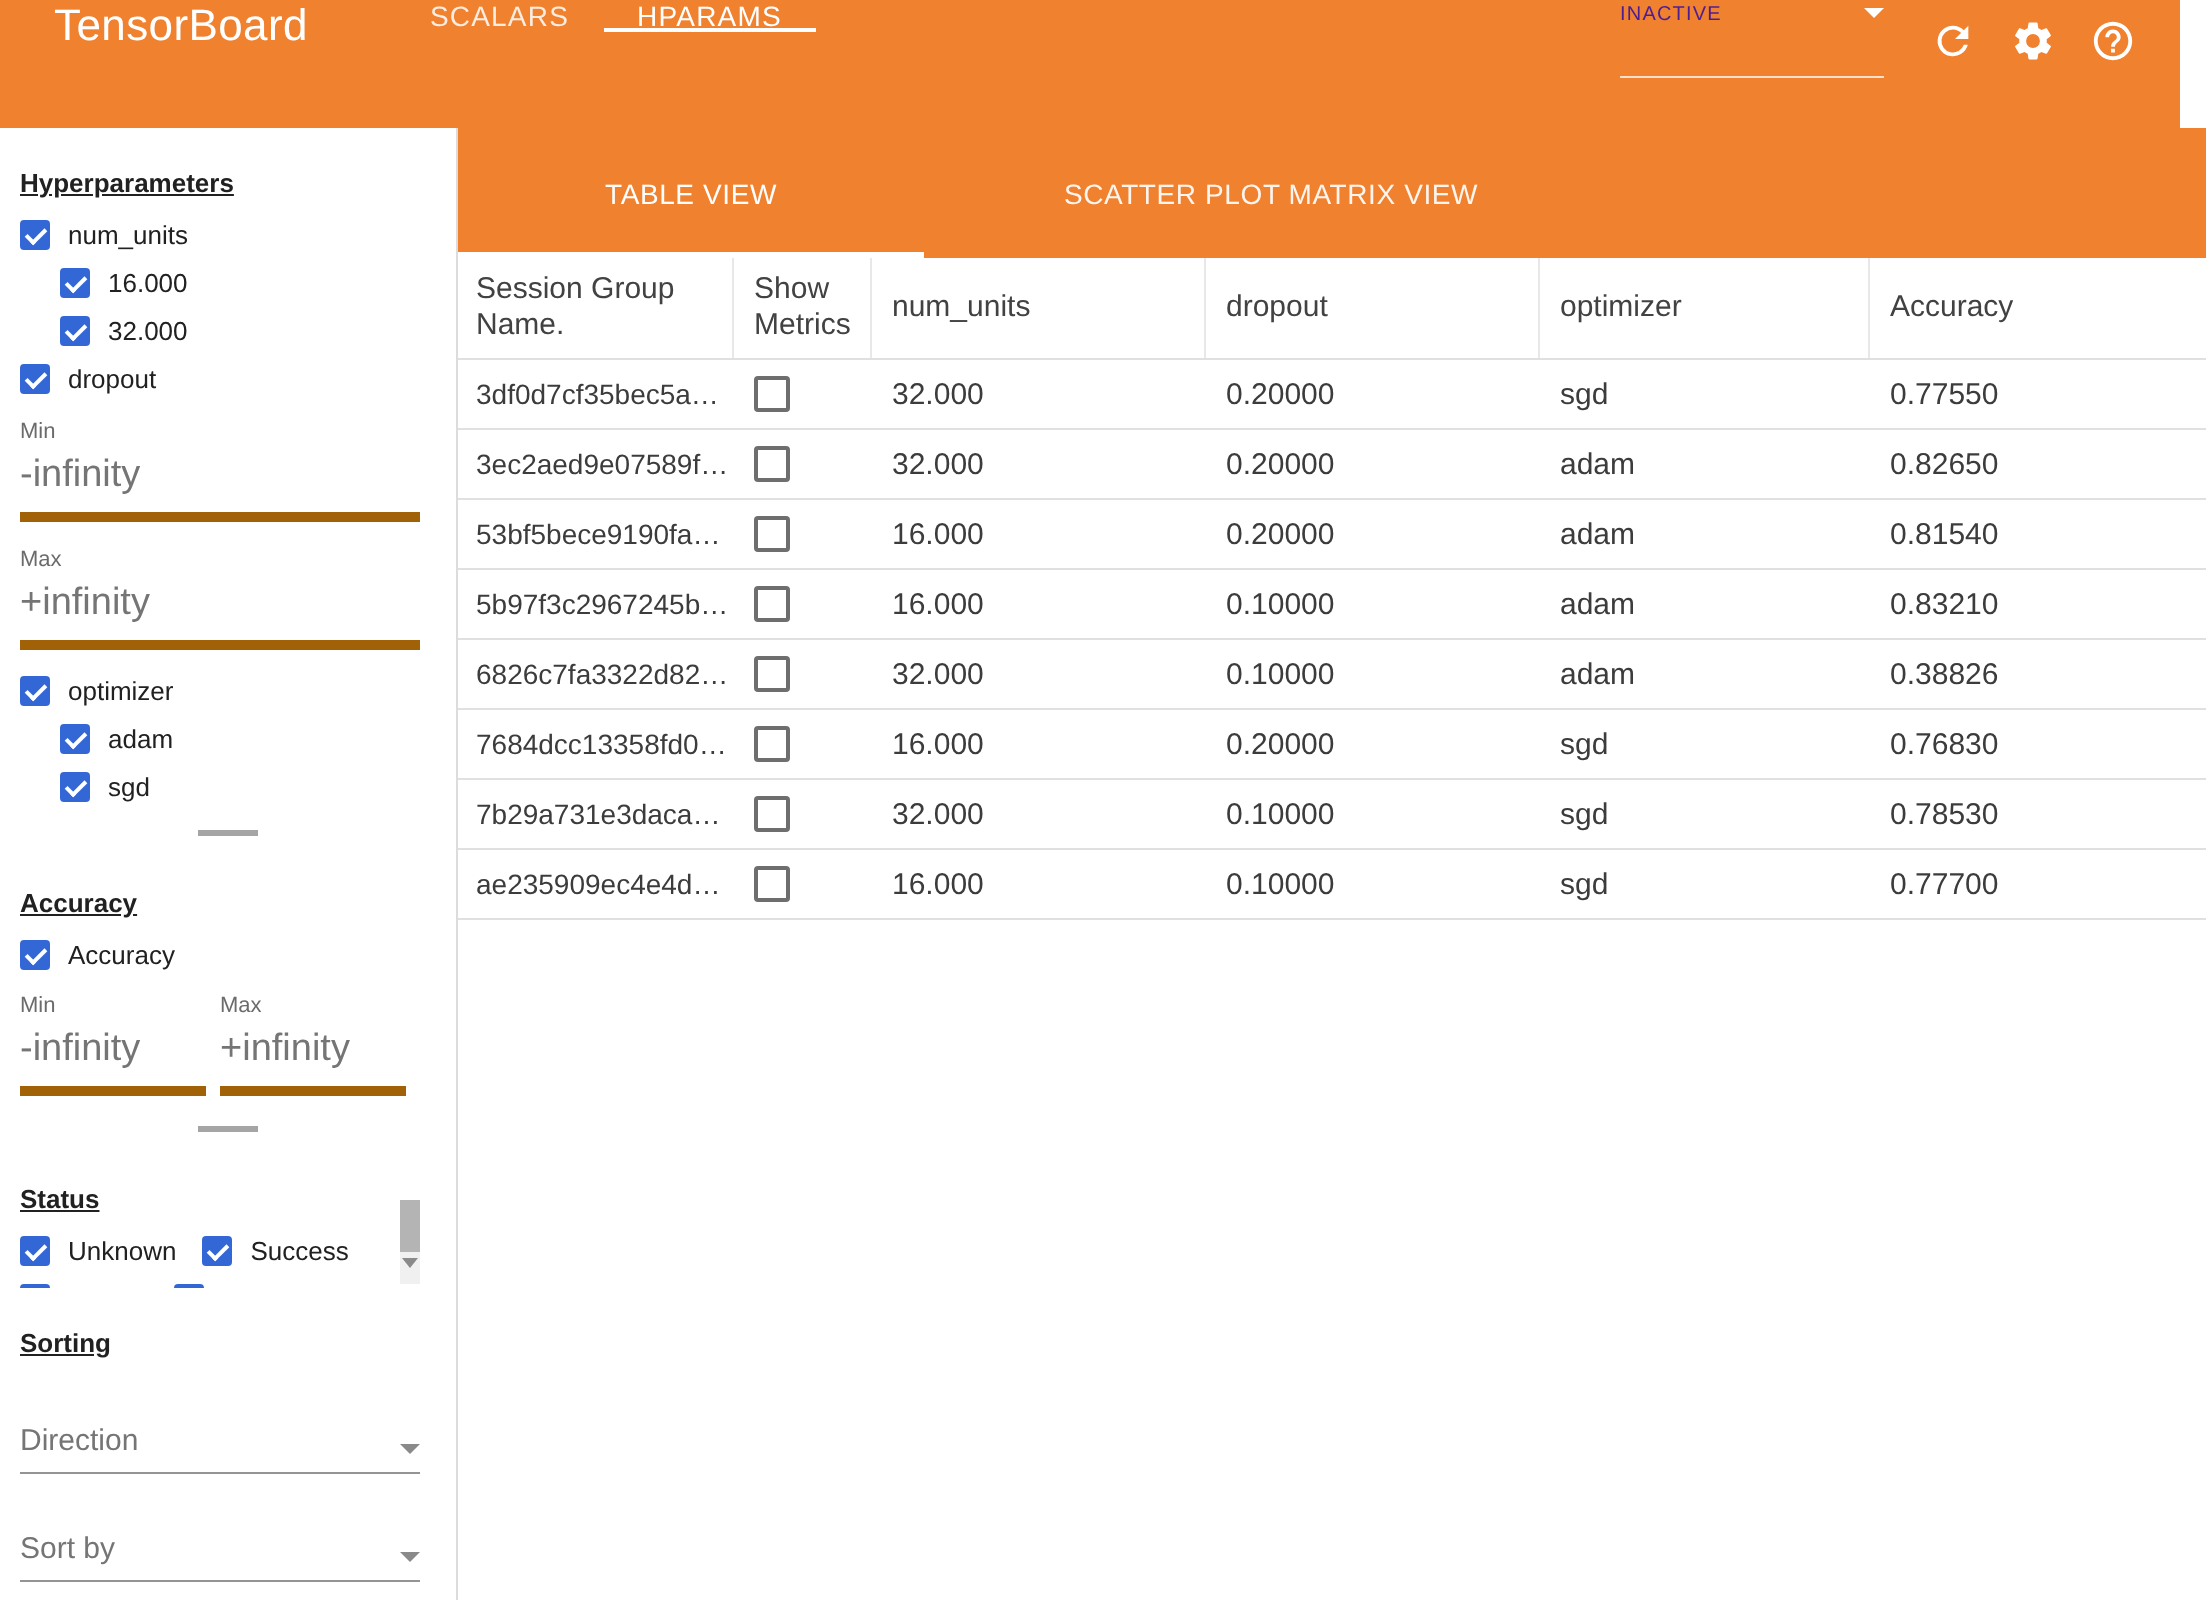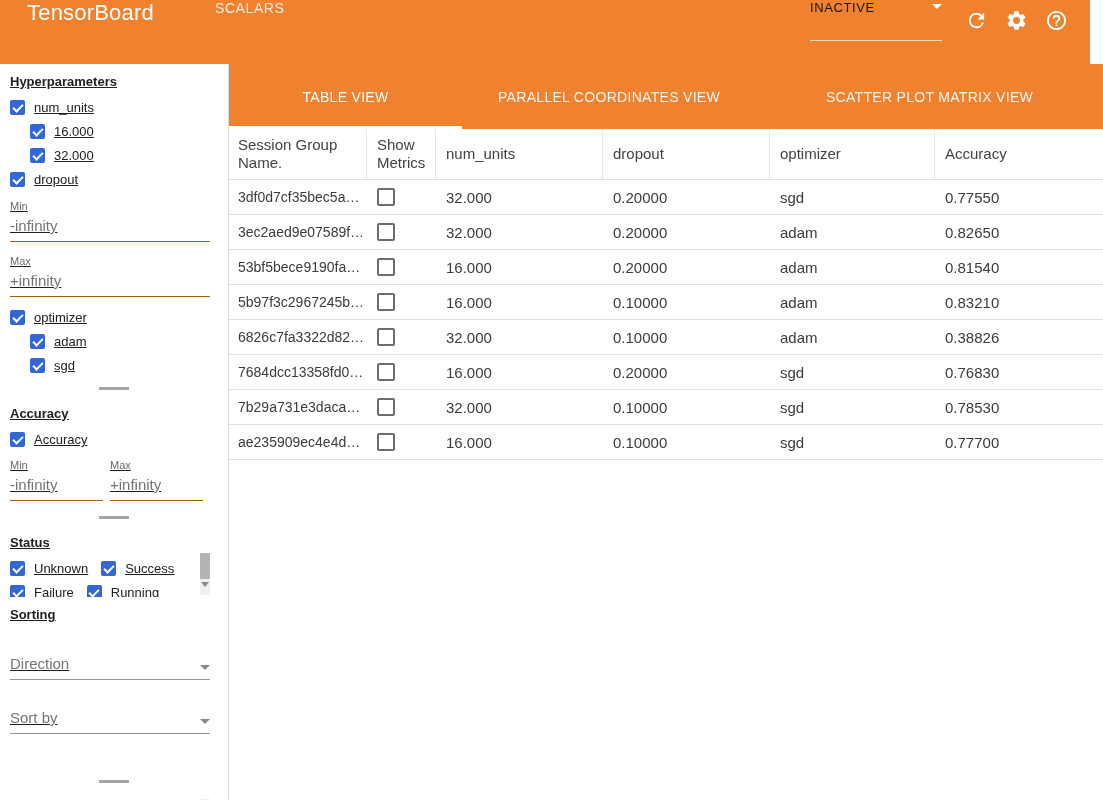--- a/index.html
+++ b/index.html
@@ -20,52 +20,52 @@
   .hdr-tabs { display:flex; margin-left:44px; }
   .hdr-tab {
     display:flex; align-items:center; padding:0 17px; cursor:pointer;
     color:rgba(255,255,255,.85); font-size:14px; text-transform:uppercase; letter-spacing:.6px;
   }
   .hdr-tab.active { color:#fff; box-shadow: inset 0 -2px 0 #fff; }
   .hdr-right { margin-left:auto; display:flex; align-items:center; padding-right:14px; }
   .run-select {
     width:132px; margin-right:14px; cursor:pointer;
     display:flex; justify-content:space-between; align-items:center;
-    color:#0f172a; font-size:13px; letter-spacing:.6px;
+    color:#4c1d95; font-size:10px; letter-spacing:.6px;
     border-bottom:1px solid rgba(255,255,255,.75); padding-bottom:25px;
   }
   .caret-w { width:0; height:0; border-left:5px solid transparent; border-right:5px solid transparent; border-top:5px solid #fff; margin-bottom:2px; }
   .iconbtn { background:none; border:none; width:40px; height:40px; display:grid; place-items:center; cursor:pointer; }
   .iconbtn svg { width:23px; height:23px; fill:#fff; }
 
   
   .sidebar {
     position:absolute; top:64px; left:0; bottom:0; width:229px;
     border-right:1px solid #dcdcdc; background:#fff;
     display:flex; flex-direction:column; overflow:hidden;
   }
-  .sec { width:220px; padding:6px 10px 0 10px; flex:none;text-decoration:underline; }
+  .sec { width:220px; padding:16px 10px 0 10px; flex:none; }
   .sec h3 { font-size:13px; font-weight:bold; text-decoration:underline; color:#212121; margin:4px 0 11px; }
   .resize-handle { width:30px; height:3px; background:#a5a5a5; margin:5px auto 6px; flex:none; cursor:row-resize; }
 
   .cbrow { display:flex; align-items:center; gap:9px; margin-bottom:9px; cursor:pointer; font-size:13px; color:#212121; }
   .cbrow.indent { margin-left:20px; }
   .cb { flex:none; width:15px; height:15px; border-radius:2px; position:relative; }
   .cb.checked { background:#3367d6; }
   .cb.checked::after {
     content:""; position:absolute; left:4.5px; top:1.5px; width:4px; height:8px;
     border:solid #fff; border-width:0 2px 2px 0; transform:rotate(45deg);
   }
   .cb.un { width:18px; height:18px; border:2px solid #6e6e6e; background:#fff; border-radius:2px; }
 
   .field { margin-top:13px; width:200px; }
   .field-label { font-size:11px; color:#6b6b6b; margin-bottom:5px; }
   .line-input {
-    display:block; width:200px; border:none; border-bottom:1px solid #a16207;
-    font-family:inherit; font-size:15px; color:#757575; background:transparent;
+    display:block; width:200px; border:none; border-bottom:5px solid #a16207;
+    font-family:inherit; font-size:19px; color:#757575; background:transparent;
     padding:0 0 7px 0; outline:none;
   }
   .minmax-row { display:flex; gap:7px; margin-top:12px; }
   .minmax-row .field { margin-top:0; width:93px; }
   .minmax-row .line-input { width:93px; }
 
   .sec-status { height:72px; overflow:hidden; position:relative; }
   .status-items { display:flex; flex-wrap:wrap; width:186px; }
   .status-items .cbrow { margin-right:13px; margin-bottom:9px; }
 
@@ -112,20 +112,21 @@
   .td.name { padding-left:9px; font-size:14px; }
   .td.cbcell { display:flex; align-items:center; }
 </style>
 </head>
 <body>
 
 <header class="header">
   <div class="brand">TensorBoard</div>
   <nav class="hdr-tabs">
     <div class="hdr-tab">SCALARS</div>
+    <div class="hdr-tab active">HPARAMS</div>
   </nav>
   <div class="hdr-right">
     <div class="run-select">
       <span>INACTIVE</span>
       <span class="caret-w"></span>
     </div>
     <button class="iconbtn">
       <svg viewBox="0 0 24 24">
           <path d="M17.65 6.35A7.95 7.95 0 0 0 12 4a8 8 0 1 0 7.73 10h-2.08A6 6 0 1 1 12 6c1.66 0 3.14.69 4.22 1.78L13 11h7V4l-2.35 2.35z"></path>
         </svg>
@@ -253,21 +254,20 @@
       
       
     </div>
   </section>
 </aside>
 
 <main class="main">
 
   <div class="view-tabs">
     <div class="vtab t1 active">TABLE VIEW</div>
-    <div class="vtab t2">PARALLEL COORDINATES VIEW</div>
     <div class="vtab t3">SCATTER PLOT MATRIX VIEW</div>
   </div>
 
   <div class="grid-cols thead">
     <div class="th">Session Group Name.</div>
     <div class="th">Show Metrics</div>
     <div class="th">num_units</div>
     <div class="th">dropout</div>
     <div class="th">optimizer</div>
     <div class="th">Accuracy</div>

